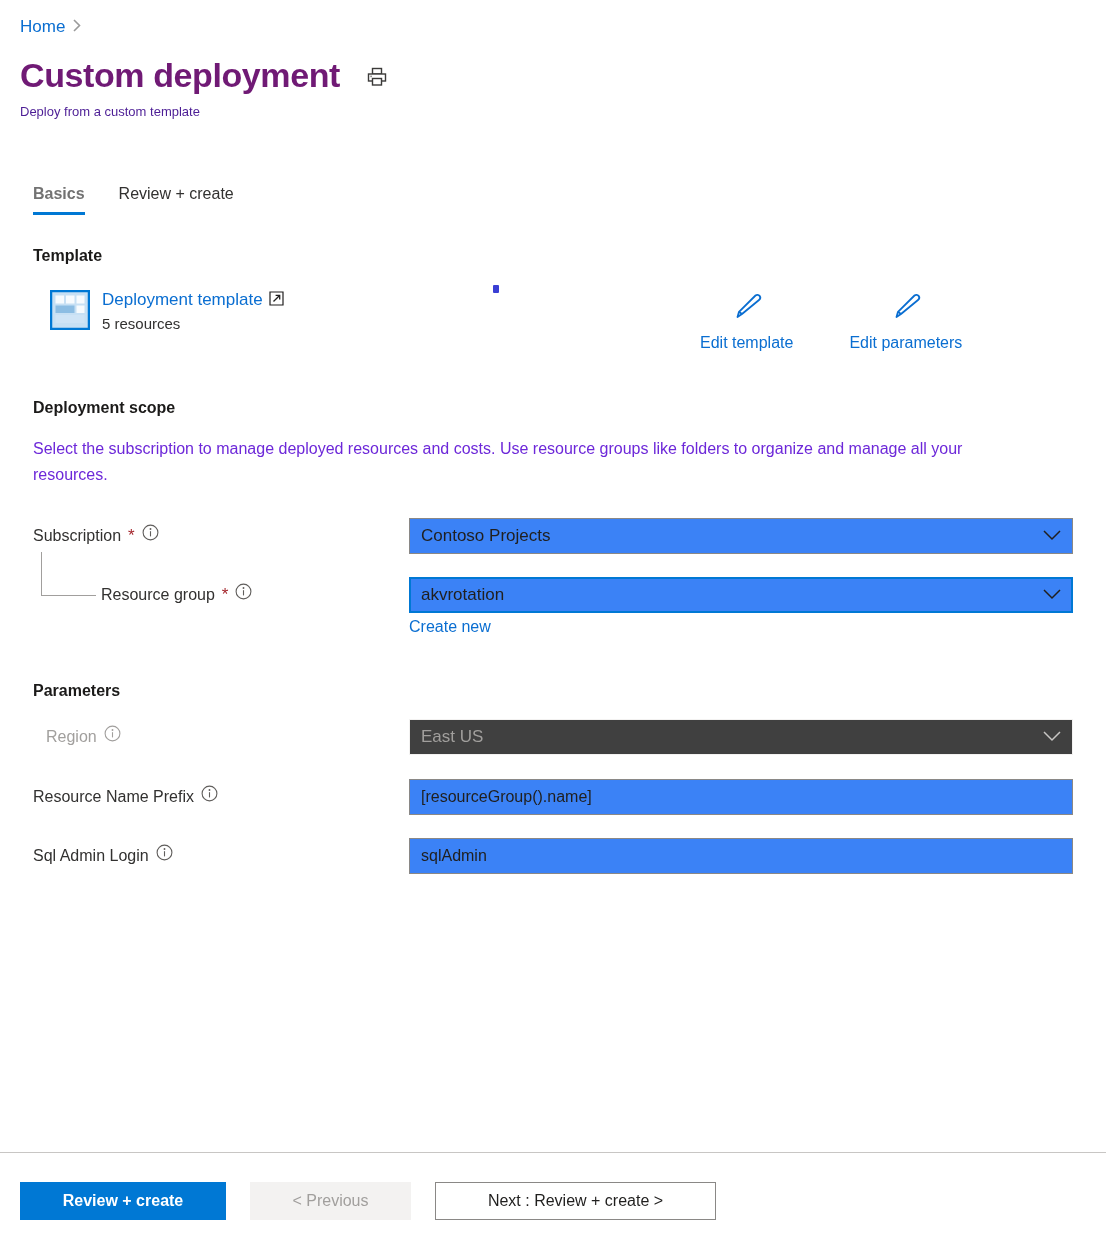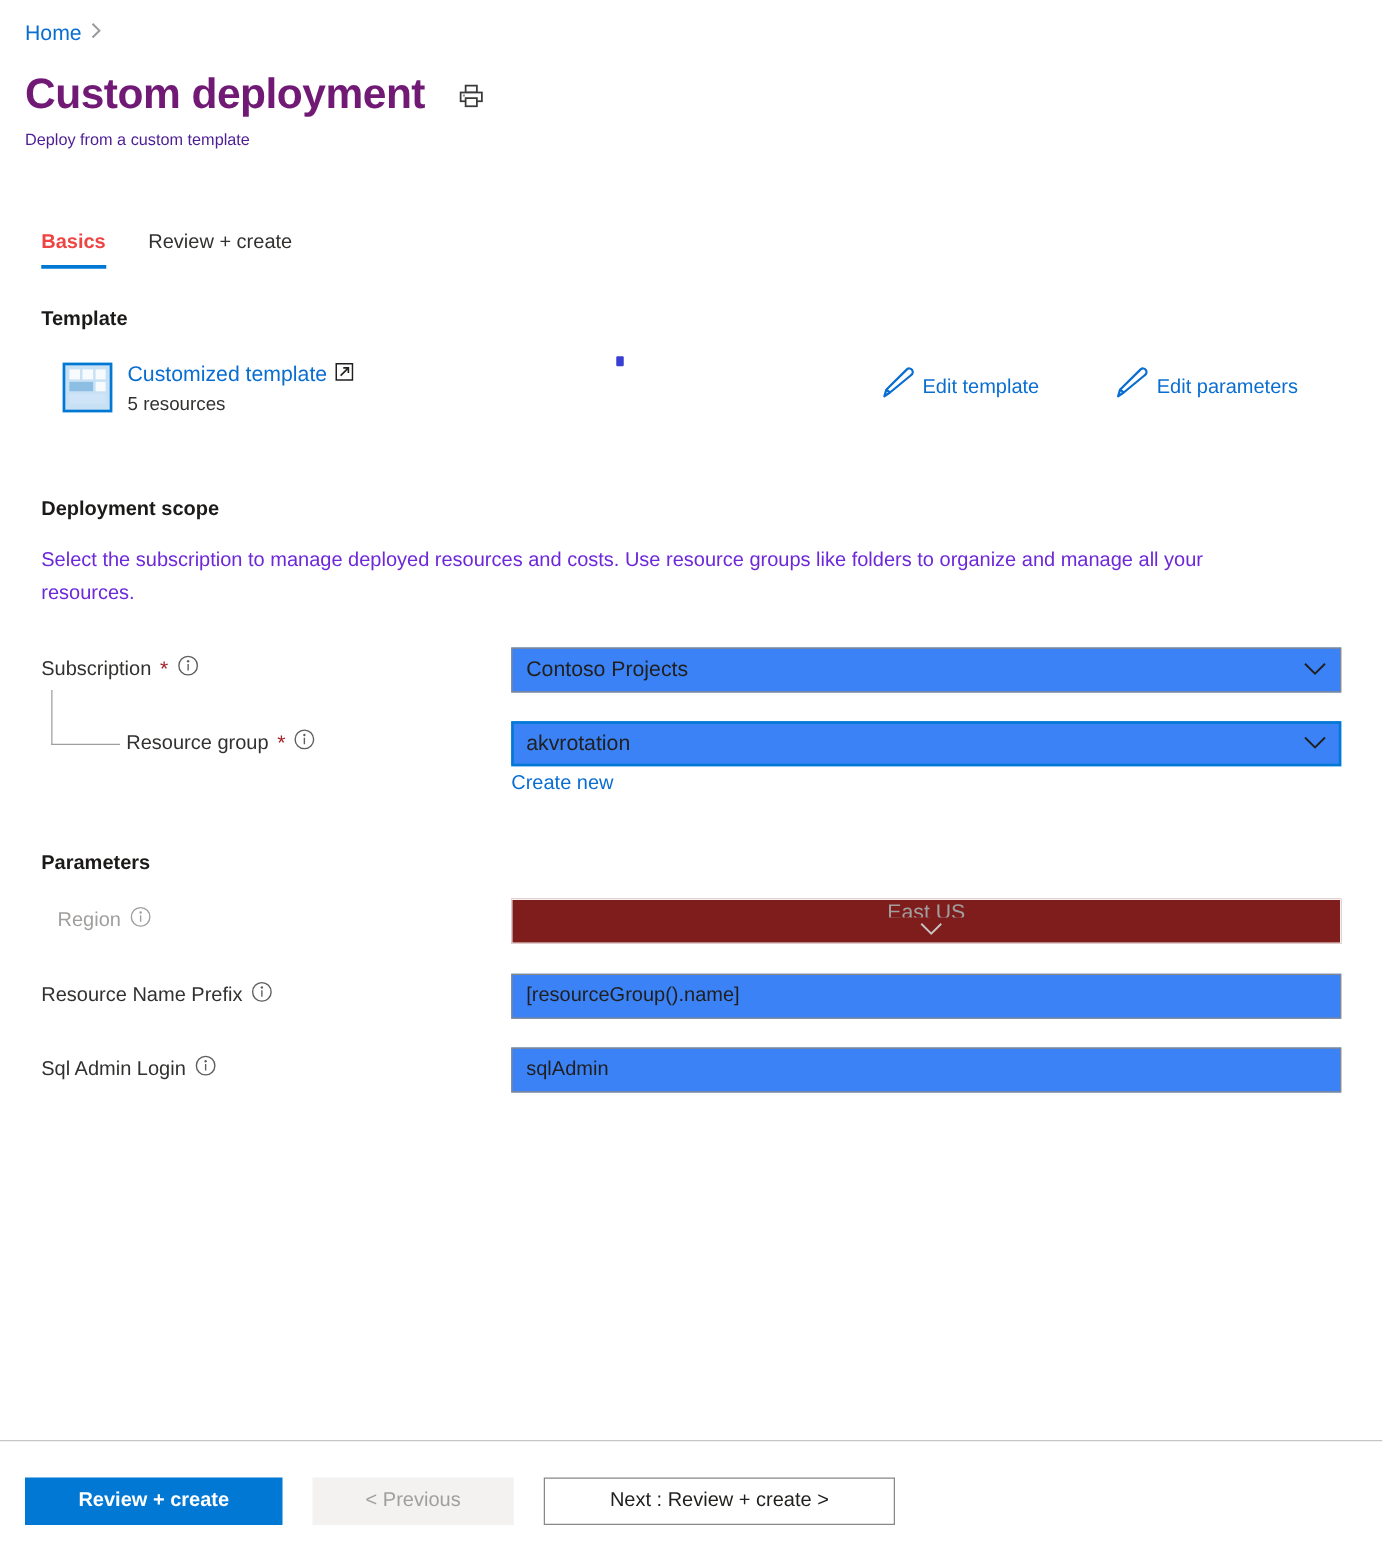--- a/index.html
+++ b/index.html
@@ -42,21 +42,21 @@
   
   .tabs {
     position: absolute; left: 33px; top: 182px;
     display: flex; align-items: flex-start; gap: 34px;
   }
   .tab {
     position: relative; font-size: 16px; line-height: 24px;
     color: #323130; padding-bottom: 9px; cursor: pointer;
     white-space: nowrap;
   }
-  .tab.active { font-weight: 700; color: #ef4444; }
+  .tab.active { font-weight: 700; color: #737373; }
   .tab.active::after {
     content: ""; position: absolute; left: 0; right: 0; bottom: 0;
     height: 3px; background: #0078d4;
   }
 
   
   .section-head {
     position: absolute; left: 33px;
     font-size: 16px; font-weight: 700; color: #1b1a19; line-height: 22px;
   }
@@ -85,21 +85,21 @@
     position: absolute; left: 493px; top: 285px;
     width: 6px; height: 8px; background: #3a3fd4; border-radius: 1px;
   }
 
   
   .edit-actions {
     position: absolute; left: 700px; top: 290px;
     display: flex; gap: 56px;
   }
   .edit-action {
-    display: flex; flex-direction: row; align-items: center;
+    display: flex; flex-direction: column; align-items: center;
     cursor: pointer; gap: 4px;
   }
   .edit-action .label {
     font-size: 16px; color: #0a6ed1; line-height: 22px; white-space: nowrap;
   }
 
   
   .scope-desc {
     position: absolute; left: 33px; top: 436px;
     width: 990px; font-size: 16px; color: #6d28d9; line-height: 26px;
@@ -134,21 +134,21 @@
     position: absolute; left: 409px; width: 664px; height: 36px;
     background: #3b82f6; border: 1px solid #8a8886;
     display: flex; align-items: center; padding: 0 11px;
     font-size: 17px; color: #201f1e;
   }
   .ctl .val { flex: 1 1 auto; white-space: nowrap; overflow: hidden; }
   .ctl .chev { flex: 0 0 auto; margin-left: 8px; }
   .ctl.focused { border: 2px solid #0078d4; padding: 13px 10px; }
   .ctl.focused .val { font-size: 17px; color: #201f1e; }
   .ctl.disabled {
-    background: #7f1d1d; border-color: #f3f2f1; color: #a19f9d; flex-direction: column;
+    background: #404040; border-color: #f3f2f1; color: #a19f9d;
   }
   .ctl.text-input { font-size: 16px; }
 
   #ctl-subscription { top: 518px; }
   #ctl-resourcegroup { top: 577px; }
   #ctl-region { top: 719px; }
   #ctl-prefix { top: 779px; }
   #ctl-sqladmin { top: 838px; }
 
   .create-new {
@@ -216,21 +216,21 @@
         <rect x="5.5" y="5.5" width="8.5" height="8" fill="#f7fbfe"></rect>
         <rect x="16" y="5.5" width="8.5" height="8" fill="#f7fbfe"></rect>
         <rect x="26.5" y="5.5" width="8" height="8" fill="#f7fbfe"></rect>
         <rect x="5.5" y="15.5" width="19" height="7.5" fill="#8cbde3"></rect>
         <rect x="26.5" y="15.5" width="8" height="7.5" fill="#f7fbfe"></rect>
         <rect x="5.5" y="25" width="29" height="8" fill="#cfe4f6"></rect>
       </svg>
     </span>
     <span class="tmpl-text">
       <span class="tmpl-link-line">
-        <span class="tmpl-link">Customized template</span>
+        <span class="tmpl-link">Deployment template</span>
         <span class="ext-icon">
           <svg width="15" height="15" viewBox="0 0 15 15" fill="none">
             <path d="M1 1 H14 V14 H1 Z" stroke="#201f1e" stroke-width="1.2" fill="none"></path>
             <path d="M4.5 10.5 L10.3 4.7" stroke="#201f1e" stroke-width="1.3"></path>
             <path d="M6.6 4.3 H10.7 V8.4" stroke="#201f1e" stroke-width="1.3" fill="none"></path>
           </svg>
         </span>
       </span>
       <span class="tmpl-sub">5 resources</span>
     </span>

